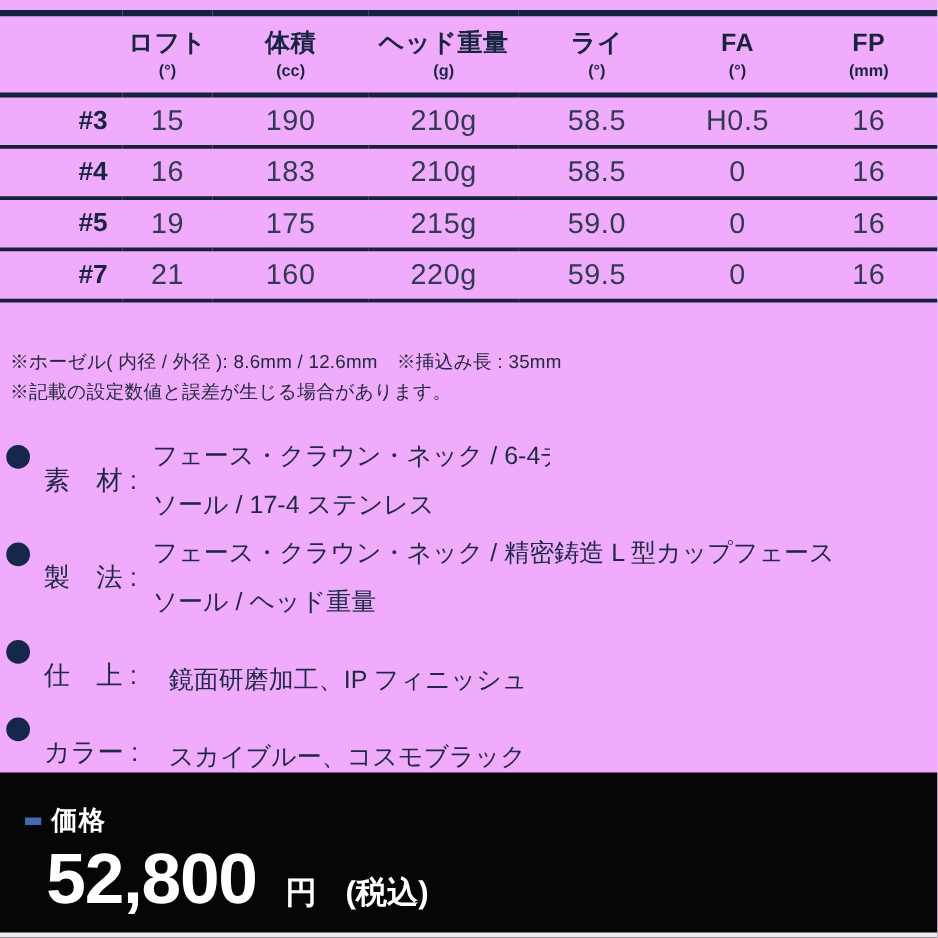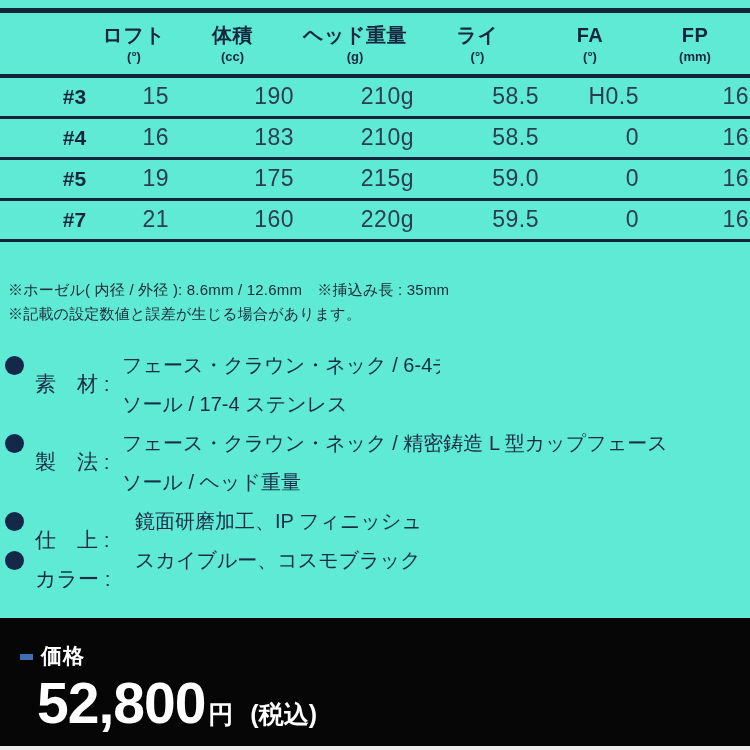--- a/index.html
+++ b/index.html
@@ -8,69 +8,69 @@
     --val:#2e3c50;
     --navy:#1b2b45;
   }
   *{box-sizing:border-box;}
   html,body{margin:0;padding:0;}
   body{
     width:750px;height:750px;background:#ffffff;
     font-family:"Liberation Sans", sans-serif;
     -webkit-font-smoothing:antialiased;
   }
-  .page{position:relative;width:750px;height:750px;overflow:hidden;background:#5eead4;}
+  .page{position:relative;width:750px;height:750px;overflow:hidden;background:#f0abfc;}
 
   
   table.spec{
     position:absolute;top:8px;left:0;width:750px;
     border-collapse:collapse;table-layout:fixed;
     border-top:5px solid var(--line);
     color:var(--ink);
   }
   table.spec thead th{
     border-bottom:4px solid var(--line);
     padding:10px 0 9px;vertical-align:top;text-align:center;
   }
   .hlabel{display:block;font-size:20px;line-height:24px;font-weight:bold;letter-spacing:.5px;}
   .hunit{display:block;font-size:13px;line-height:16px;font-weight:bold;margin-top:2px;}
   table.spec tbody tr{border-bottom:3px solid var(--line);}
   table.spec tbody td{
-    height:41px;text-align:right;vertical-align:middle;
+    height:41px;text-align:center;vertical-align:middle;
     font-size:23px;color:var(--val);letter-spacing:.5px;
   }
   table.spec tbody th.club{
     height:41px;text-align:center;vertical-align:middle;
     font-size:21px;font-weight:bold;color:var(--ink);padding-left:52px;
   }
 
   
   .notes{
     position:absolute;top:278px;left:8px;width:730px;
     font-size:15px;line-height:24px;color:#212c3c;letter-spacing:.2px;
   }
 
   
   .specs{position:absolute;top:346px;left:0;width:750px;color:var(--navy);}
   .spec-item{display:grid;grid-template-columns:122px 1fr;}
   .spec-head{display:flex;align-items:center;height:39px;}
   .bullet{width:19px;height:19px;border-radius:50%;background:#14294a;margin:0 11px 0 5px;flex:0 0 auto;}
   .spec-label{font-size:21px;white-space:nowrap;margin-top:36px;}
   .spec-line{height:39px;line-height:39px;font-size:20px;white-space:nowrap;overflow:hidden;}
-  .indent-sm .spec-line{padding-left:13px;}
+  .indent-sm .spec-line{padding-left:13px;margin-top:23px;}
   .clipchar{display:inline-block;width:8px;overflow:hidden;white-space:nowrap;vertical-align:bottom;}
 
   
   .price-panel{position:absolute;top:618px;left:0;width:750px;height:148px;background:#060606;color:#ffffff;}
   .price-dash{position:absolute;left:20px;top:36px;width:13px;height:6px;background:#3e6db3;}
   .price-label{position:absolute;left:41px;top:24px;font-size:21px;font-weight:bold;letter-spacing:1px;}
-  .price-line{position:absolute;left:37px;top:56px;display:flex;align-items:baseline;}
+  .price-line{position:absolute;left:37px;top:56px;display:flex;align-items:baseline;gap:20px;}
   .amount{font-size:57px;font-weight:bold;letter-spacing:-1px;line-height:1.05;}
   .currency{font-size:25px;font-weight:bold;margin-left:3px;}
-  .tax{font-size:25px;font-weight:bold;margin-left:17px;}
+  .tax{font-size:25px;font-weight:bold;margin-left:3px;}
   .bottom-strip{position:absolute;top:746px;left:0;width:750px;height:4px;background:#ededed;}
 </style>
 </head>
 <body>
 
 <div class="page">
 
   <table class="spec">
     <colgroup>
       <col style="width:98px">

